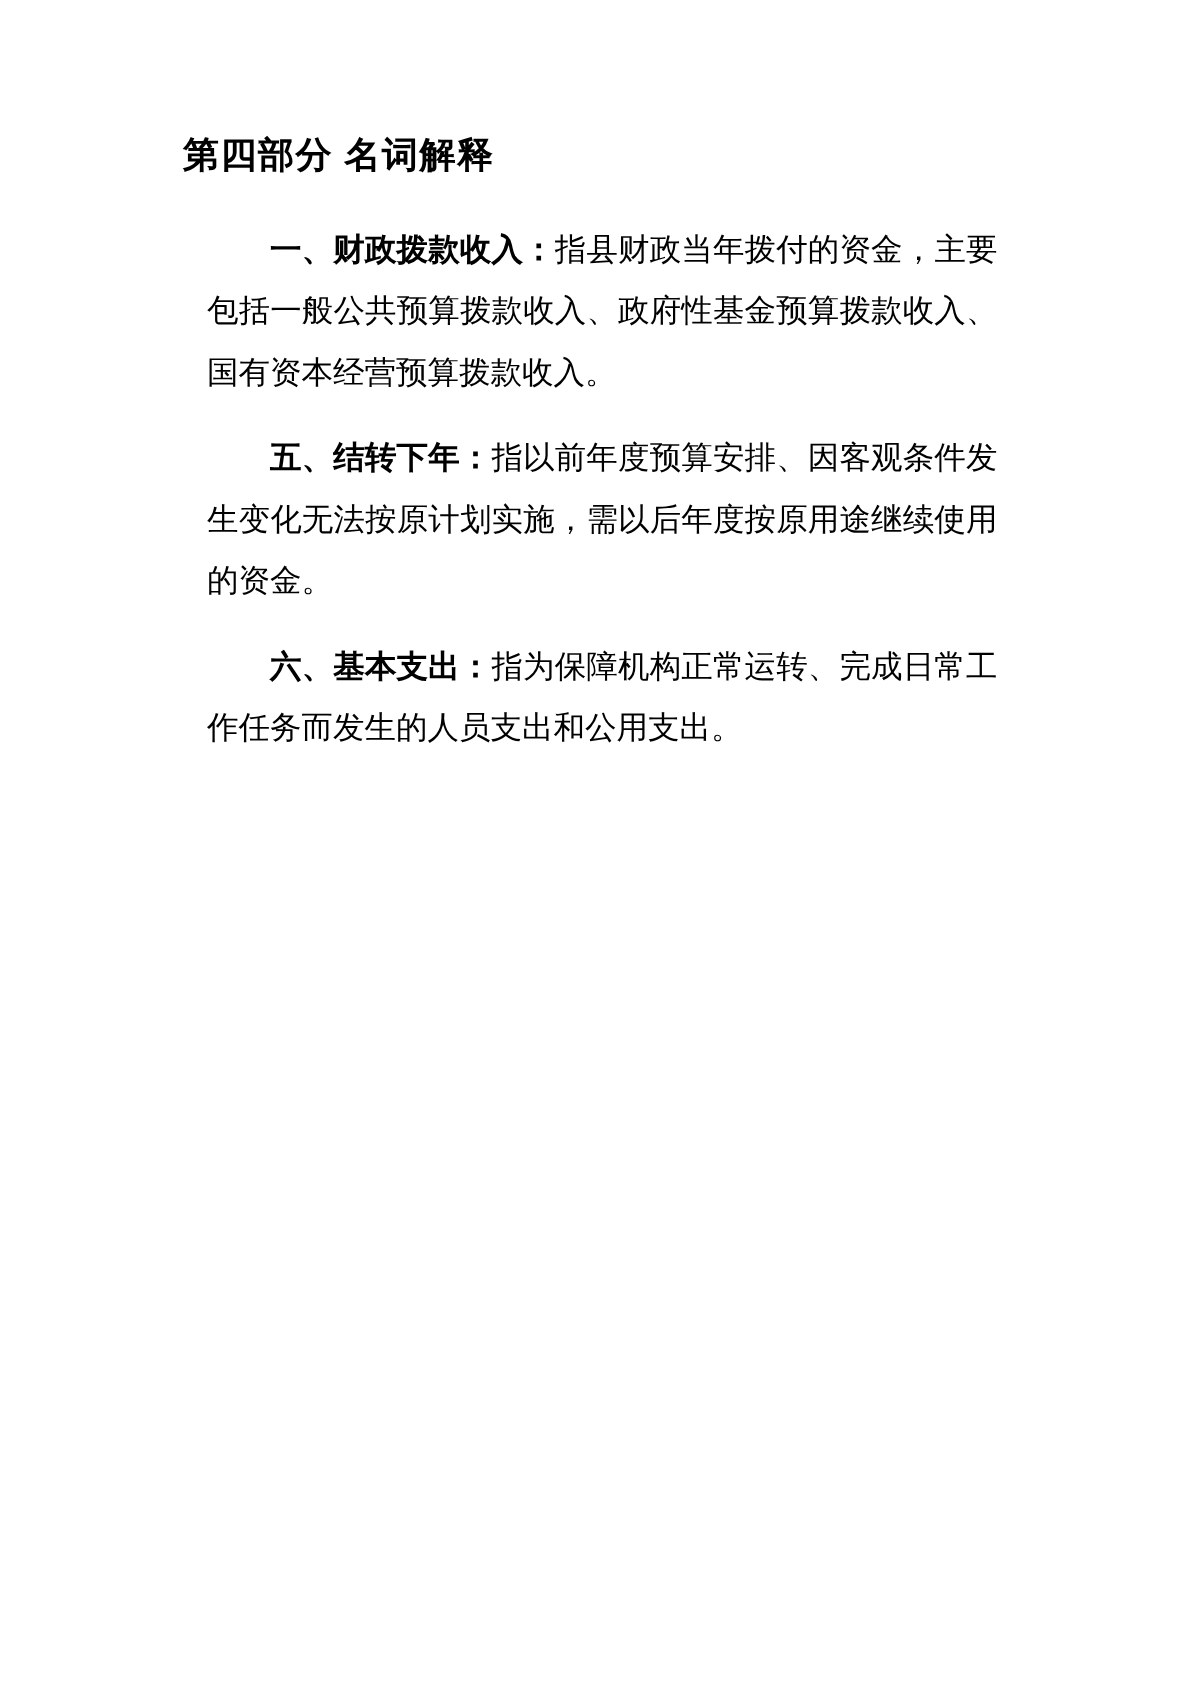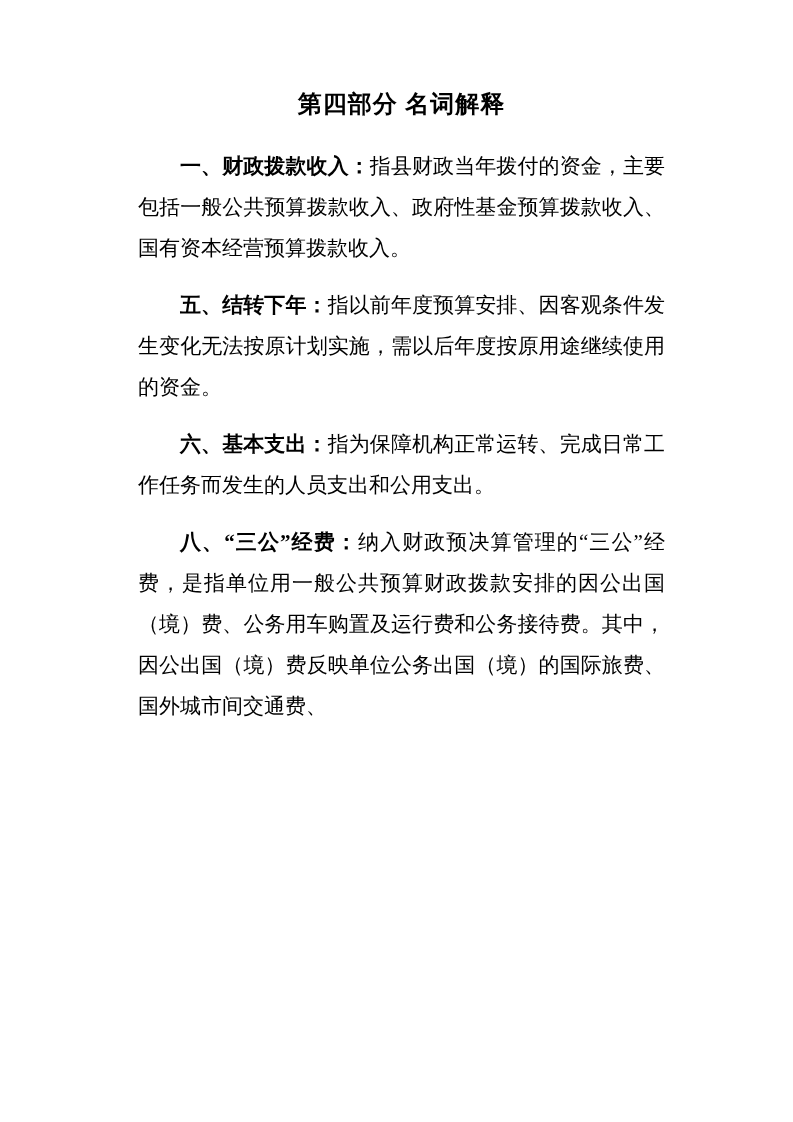--- a/index.html
+++ b/index.html
@@ -14,21 +14,21 @@
     margin: 0 auto;
     background: #ffffff;
     box-sizing: border-box;
     padding: 88px 112px 40px 122px;
     font-family: "Liberation Serif", "DejaVu Serif", serif;
     color: #000000;
     overflow: hidden;
   }
   .doc-title {
     margin: 0 0 26px 0;
-    text-align: center;
+    text-align: left;
     font-size: 24px;
     font-weight: bold;
     letter-spacing: 1px;
     font-family: "Liberation Sans", "DejaVu Sans", sans-serif;
     line-height: 32px;
   }
   .para {
     margin: 16px;
     font-size: 21px;
     line-height: 41px;
@@ -54,15 +54,14 @@
   <p class="para"><strong class="term">一、财政拨款收入：</strong><span class="def">指县财政当年拨付的资金，主要包括一般公共预算拨款收入、政府性基金预算拨款收入、国有资本经营预算拨款收入。</span></p>
 
 
 
 
   <p class="para"><strong class="term">五、结转下年：</strong><span class="def">指以前年度预算安排、因客观条件发生变化无法按原计划实施，需以后年度按原用途继续使用的资金。</span></p>
 
   <p class="para"><strong class="term">六、基本支出：</strong><span class="def">指为保障机构正常运转、完成日常工作任务而发生的人员支出和公用支出。</span></p>
 
 
-  <p class="para"><strong class="term">八、“三公”经费：</strong><span class="def">纳入财政预决算管理的“三公”经费，是指单位用一般公共预算财政拨款安排的因公出国（境）费、公务用车购置及运行费和公务接待费。其中，因公出国（境）费反映单位公务出国（境）的国际旅费、国外城市间交通费、</span></p>
 
 </div>
 
 </body></html>

